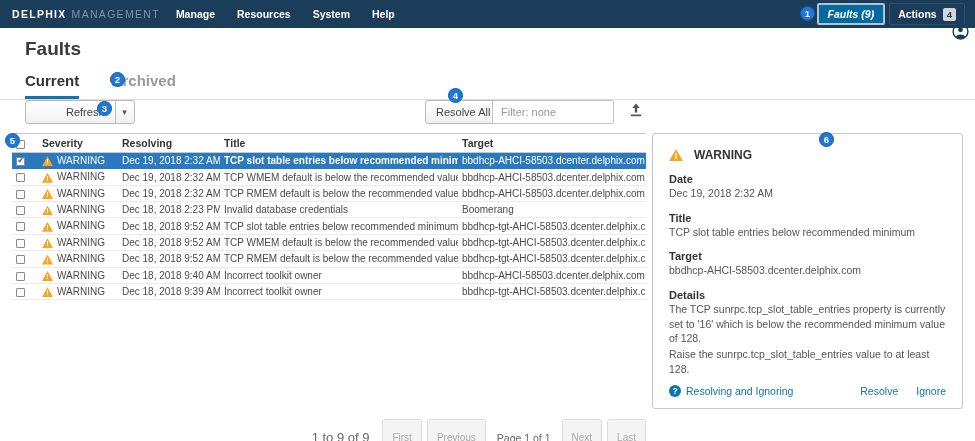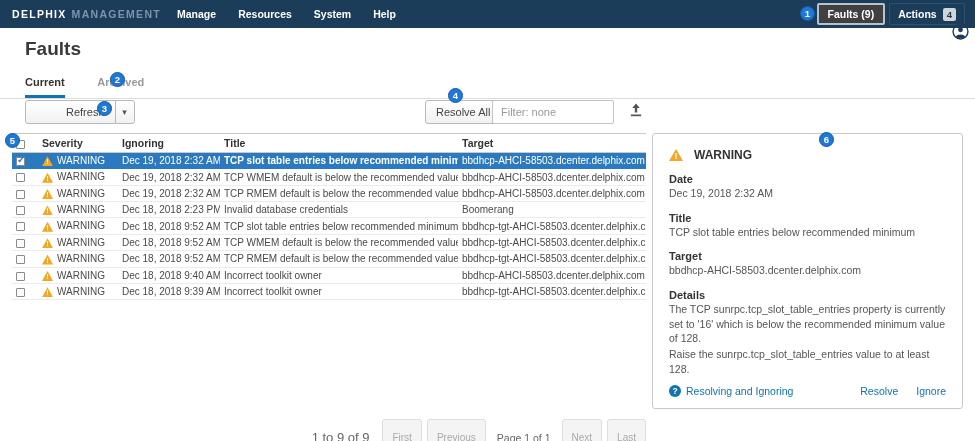--- a/index.html
+++ b/index.html
@@ -8,41 +8,41 @@
     width:975px; height:441px; position:relative; overflow:hidden;
     background:#fff; font-family:"Liberation Sans", sans-serif; color:#444;
   }
 
   
   .topnav {
     position:absolute; top:0; left:0; width:975px; height:28px;
     background:#1c3d5a; display:flex; align-items:center; color:#fff;
   }
   .brand { margin-left:12px; font-size:10.5px; font-weight:bold; letter-spacing:1.3px; color:#fff; white-space:nowrap; }
-  .brand-suffix { color:#7b95ad; margin-left:5px; letter-spacing:1.3px; font-weight:bold;text-align:right; }
+  .brand-suffix { color:#7b95ad; margin-left:5px; letter-spacing:1.3px; font-weight:normal;text-align:right; }
   .nav-items { display:flex; gap:22px; margin-left:16px; }
   .nav-item { font-size:10.5px; font-weight:bold; color:#fff; cursor:pointer; white-space:nowrap; }
   .nav-right { margin-left:auto; margin-right:10px; display:flex; align-items:center; gap:4px; }
   .faults-btn {
     height:22px; display:flex; align-items:center; padding:0 9px;
-    border:2px solid #b6c3cf; border-radius:2px; background:#404040;
-    font-size:10.5px; font-weight:bold; color:#fff; white-space:nowrap; cursor:pointer;
+    border:2px solid #b6c3cf; border-radius:2px; background:#0369a1;
+    font-size:10.5px; font-weight:bold; color:#fff; white-space:nowrap; cursor:pointer;font-style:italic;
   }
   .actions-btn {
     height:22px; display:flex; align-items:center; gap:6px; padding:0 8px;
     border:1px solid #2e5070; border-radius:2px; background:transparent;
     font-size:10.5px; font-weight:bold; color:#fff; white-space:nowrap; cursor:pointer;
   }
   .actions-count { background:#cdd6de; color:#333; font-size:9.5px; font-weight:bold; padding:1px 4px; border-radius:2px; }
   .user-icon { position:absolute; top:23px; right:6px; width:17px; height:17px; cursor:pointer; }
 
   
   .page-title { position:absolute; top:38px; left:25px; font-size:19px; font-weight:bold; color:#3a3a3a; }
   .tabs { position:absolute; top:64px; left:0; width:975px; padding:8px 0 0 25px; border-bottom:1px solid #dcdcdc; }
-  .tab { display:inline-block; margin-right:28px; font-size:11px; font-weight:bold; padding-bottom:7px; cursor:pointer; }
+  .tab { display:inline-block; margin-right:28px; font-size:15px; font-weight:bold; padding-bottom:7px; cursor:pointer; }
   .tab.active { color:#333; border-bottom:3px solid #1173b0; }
   .tab.inactive { color:#999; }
 
   
   .btn {
     height:24px; display:inline-flex; align-items:center; padding:0 10px;
     background:linear-gradient(#fff,#f1f1f1); border:1px solid #b9b9b9; border-radius:3px;
     font-size:11px; color:#444; cursor:pointer; white-space:nowrap;
   }
   .refresh-group { position:absolute; top:100px; left:25px; display:flex; }
@@ -188,21 +188,21 @@
       <col class="c-check">
         <col class="c-sev">
         <col class="c-diag">
         <col class="c-title">
         <col class="c-target">
     </colgroup>
     <thead>
       <tr>
         <th><span class="checkbox"></span></th>
         <th>Severity</th>
-        <th>Ignoring</th>
+        <th>Resolving</th>
         <th>Title</th>
         <th>Target</th>
       </tr>
     </thead>
     <tbody>
         <tr class="selected">
           <td><span class="checkbox checked"></span></td>
           <td class="col-sev"><span class="warn-tri"></span><span>WARNING</span></td>
           <td class="col-diag">Dec 19, 2018 2:32 AM</td>
           <td class="col-title">TCP slot table entries below recommended minimum</td>

